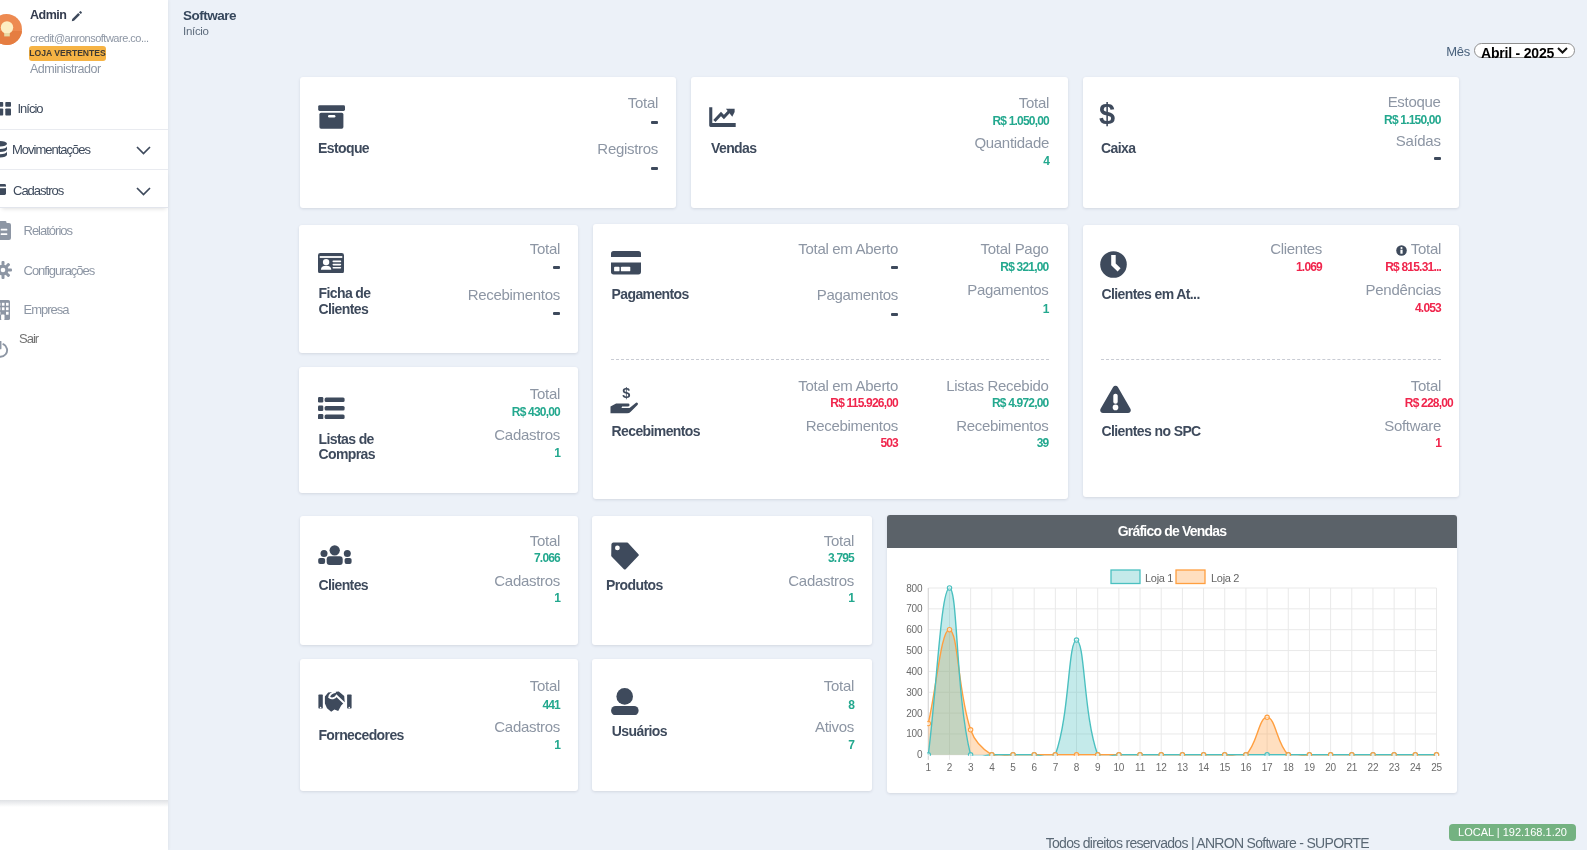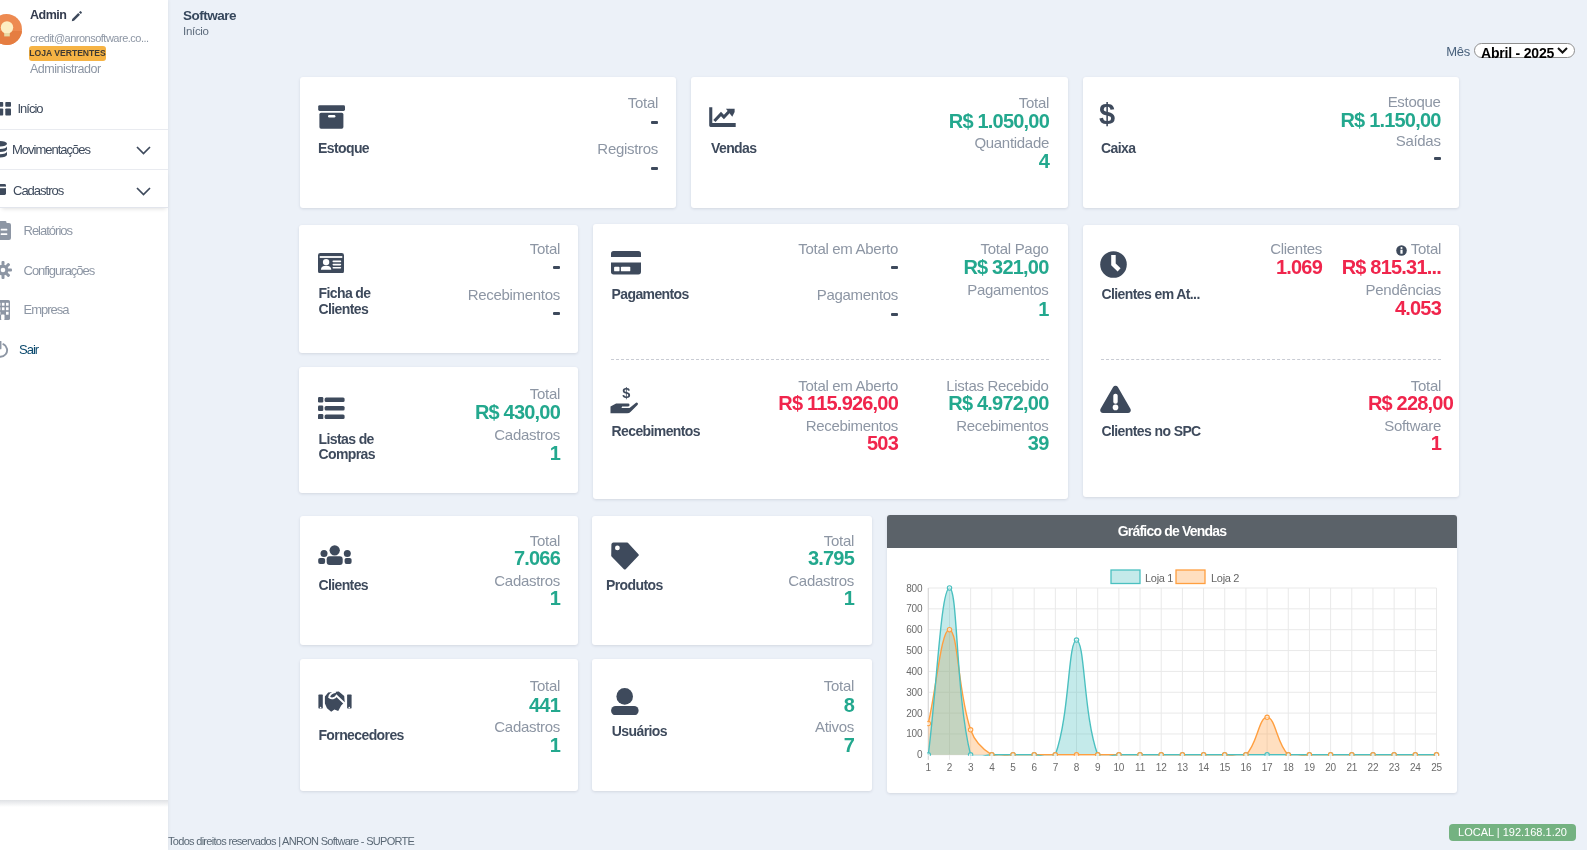--- a/index.html
+++ b/index.html
@@ -1,21 +1,21 @@
 <!DOCTYPE html>
 <html><head>
 <meta charset="utf-8">
 <style>
   * { margin:0; padding:0; box-sizing:border-box; }
   html,body { width:1587px; height:850px; overflow:hidden; }
   body { font-family:"Liberation Sans",sans-serif; background:#ecf1f8; position:relative; }
   .abs { position:absolute; }
   .card { position:absolute; background:#fff; border-radius:3px; box-shadow:0 1px 3px rgba(40,50,70,.13); }
   .lbl { position:absolute; font-size:15px; line-height:15px; color:#8d96a4; white-space:nowrap; letter-spacing:-0.3px; }
-  .val { position:absolute; font-size:20px; line-height:24px; font-weight:bold; color:#3e4a5c; white-space:nowrap; letter-spacing:-0.8px; }
+  .val { position:absolute; font-size:12px; line-height:24px; font-weight:bold; color:#3e4a5c; white-space:nowrap; letter-spacing:-0.8px; }
   .ttl { position:absolute; font-size:14px; line-height:19px; font-weight:bold; color:#3e4a5c; white-space:nowrap; letter-spacing:-0.6px; }
   .mtx { position:absolute; font-size:13px; line-height:14px; letter-spacing:-1px; color:#3e4a5c; white-space:nowrap; }
   .r { text-align:right; }
   .green { color:#23a88e; }
   .red { color:#f0254c; }
 </style>
 </head>
 <body>
 
 <div class="abs" style="left:0;top:0;width:168px;height:850px;background:#fff;box-shadow:1px 0 3px rgba(0,0,0,.05)"></div>
@@ -122,21 +122,21 @@
       <rect x="11" y="11.8" width="2.6" height="2.9"></rect>
       <rect x="6.1" y="14.6" width="3.4" height="5.4" rx="0.8"></rect>
     </g>
 </svg>
 <div class="mtx" style="left:23.5px;top:303px;color:#8d96a4">Empresa</div>
 
 <svg class="abs" style="left:-8px;top:341px" width="17" height="17" viewBox="0 0 17 17">
   <path d="M5.7,3.2 a6.6,6.6 0 1 0 5.6,0" fill="none" stroke="#8d96a4" stroke-width="1.9" stroke-linecap="round"></path>
   <line x1="8.5" y1="0.8" x2="8.5" y2="7.4" stroke="#8d96a4" stroke-width="1.9" stroke-linecap="round"></line>
 </svg>
-<div class="mtx" style="left:19px;top:343px;color:#0c4a6e">Sair</div>
+<div class="mtx" style="left:19px;top:332px;color:#737373">Sair</div>
 
 <div class="abs" style="left:183px;top:8px;font-size:13.5px;font-weight:bold;color:#36475c;letter-spacing:-0.5px">Software</div>
 <div class="abs" style="left:183px;top:25px;font-size:11.5px;color:#5d6b7c;letter-spacing:-0.3px">Início</div>
 
 <div class="abs" style="right:117px;top:44px;font-size:13px;color:#49617c;letter-spacing:-0.3px">Mês</div>
 <div class="abs" style="left:1474px;top:43px;width:101px;height:15px;background:#fff;border:1px solid #8f8f8f;border-radius:7.5px;"></div>
 <div class="abs" style="left:1481px;top:45px;font-size:14px;color:#000;font-weight:bold;letter-spacing:-0.2px">Abril - 2025</div>
 <svg class="abs" style="left:1557px;top:47px" width="11" height="7" viewBox="0 0 11 7">
     <path d="M1,1 L5.5,5.5 L10,1" fill="none" stroke="#111" stroke-width="2"></path>
   </svg>
@@ -472,14 +472,14 @@
       <circle cx="507.1" cy="206.8" r="2.2" fill="#fff" fill-opacity="0.55" stroke="#ff9f40" stroke-width="1.1"></circle>
       <circle cx="528.3" cy="206.8" r="2.2" fill="#fff" fill-opacity="0.55" stroke="#ff9f40" stroke-width="1.1"></circle>
       <circle cx="549.5" cy="206.8" r="2.2" fill="#fff" fill-opacity="0.55" stroke="#ff9f40" stroke-width="1.1"></circle>
 </g>
 <rect x="224" y="22" width="29" height="13.5" fill="#4bc0c0" fill-opacity="0.33" stroke="#4bc0c0" stroke-width="1.3"></rect>
 <text x="258" y="29.5" dominant-baseline="central" style="font:11px 'Liberation Sans',sans-serif;fill:#666;letter-spacing:-0.3px">Loja 1</text>
 <rect x="289" y="22" width="29" height="13.5" fill="#ff9f40" fill-opacity="0.33" stroke="#ff9f40" stroke-width="1.3"></rect>
 <text x="324" y="29.5" dominant-baseline="central" style="font:11px 'Liberation Sans',sans-serif;fill:#666;letter-spacing:-0.3px">Loja 2</text>
 </svg>
 
-<div class="abs" style="left:168px;top:835px;width:1201px;text-align:left;font-size:11px;color:#5a6875;letter-spacing:-0.7px">Todos direitos reservados | ANRON Software - SUPORTE</div>
+<div class="abs" style="left:168px;top:835px;width:1201px;text-align:right;font-size:14px;color:#5a6875;letter-spacing:-0.7px">Todos direitos reservados | ANRON Software - SUPORTE</div>
 <div class="abs" style="left:1449px;top:823.5px;width:127px;height:17.5px;background:#74b281;border-radius:4px;text-align:center;font-size:11px;color:#fff;line-height:17.5px">LOCAL | 192.168.1.20</div>
 
 </body></html>

